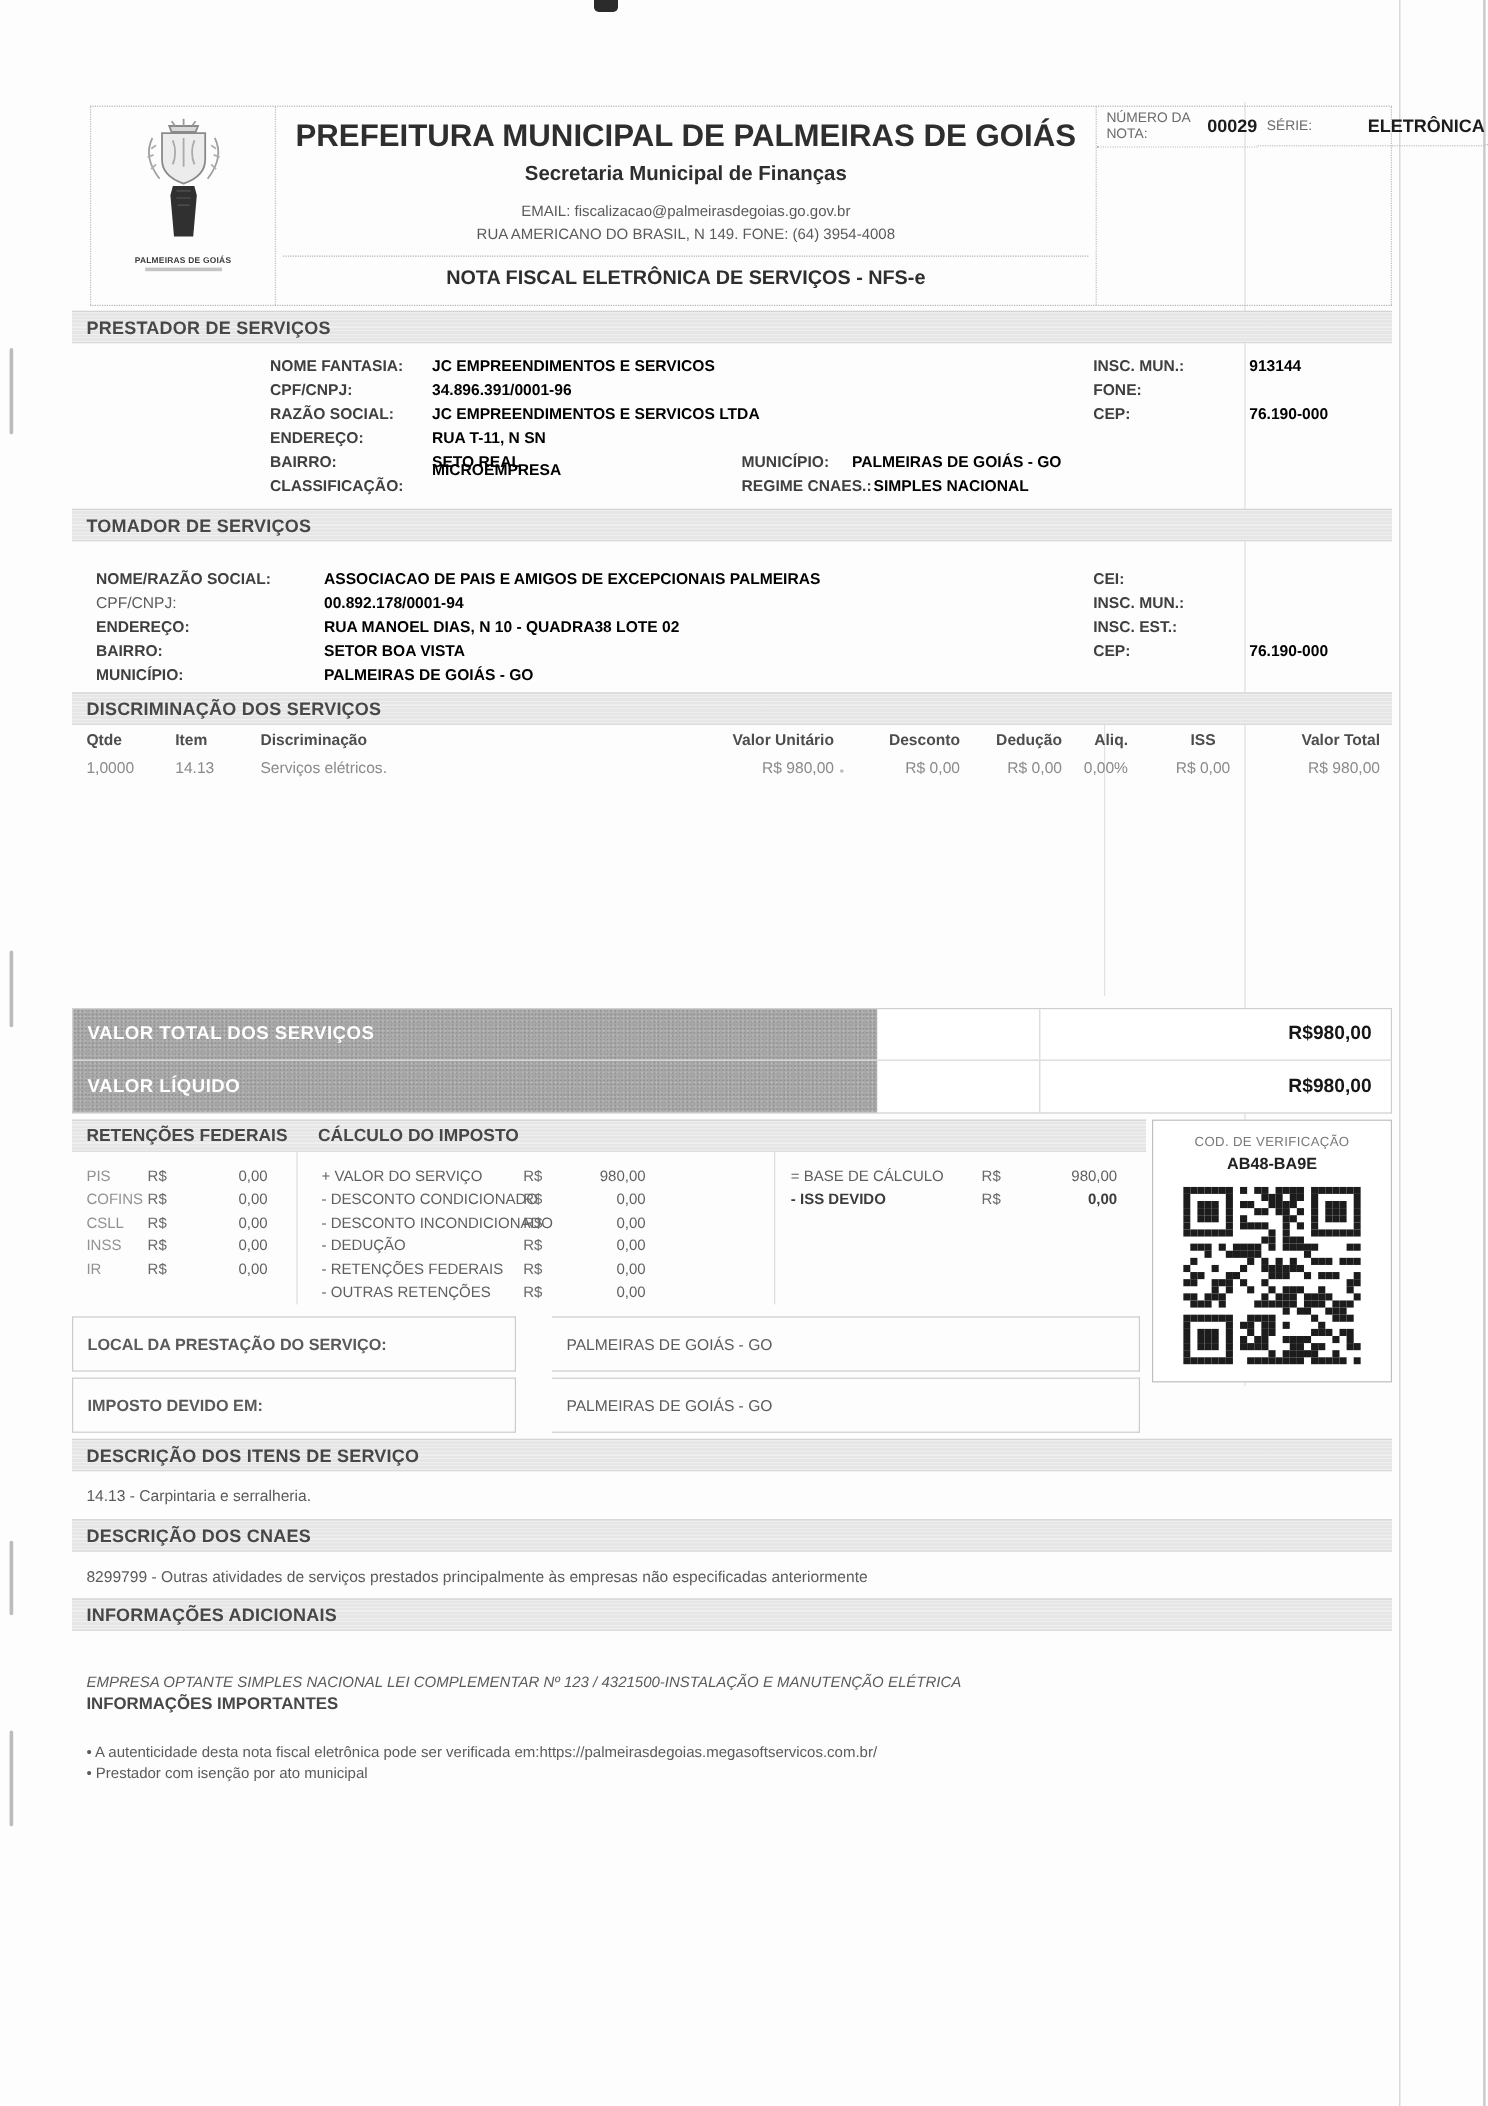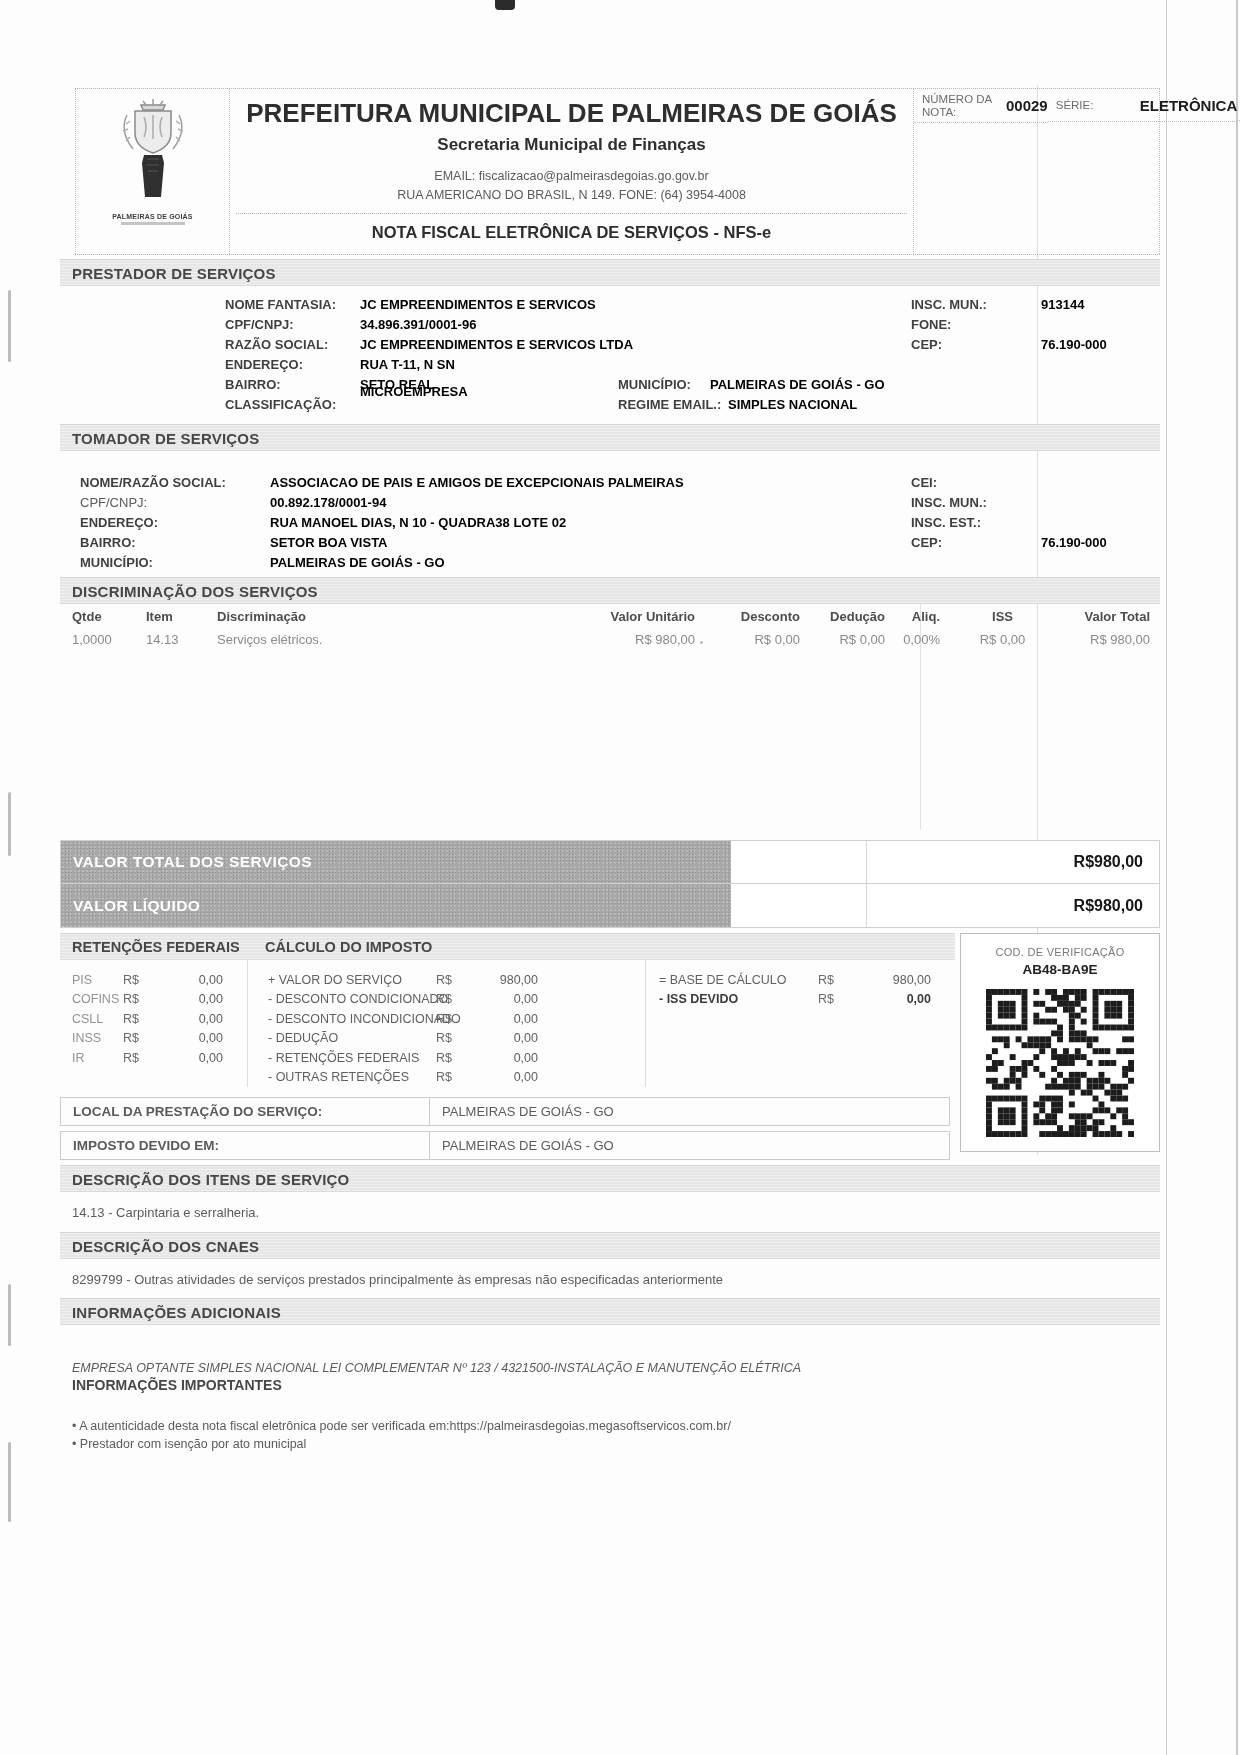--- a/index.html
+++ b/index.html
@@ -99,21 +99,21 @@
   .tax-res .tc{width:34px;color:#6a6a6a;}
   .tax-res .tv{width:79px;text-align:right;color:#5f5f5f;}
   .tax-res .bold{font-weight:bold;color:#3c3c3c;}
 
   .verif{position:absolute;right:0;top:0;width:200px;height:219px;border:1px solid #bfbfbf;background:#fff;text-align:center;}
   .verif-label{margin-top:12px;font-size:11px;color:#787878;letter-spacing:.3px;}
   .verif-code{margin-top:4px;font-size:13.5px;font-weight:bold;color:#222;}
   .qr{width:148px;height:148px;margin:12px auto 0;}
 
   
-  .loc-row{display:flex;width:890px;height:29px;margin-top:5px;}
+  .loc-row{display:flex;width:890px;height:46px;margin-top:5px;gap:30px;}
   .loc-row.first{margin-top:10px;}
   .loc-label{width:370px;border:1px solid #cccccc;display:flex;align-items:center;padding-left:12px;
        font-size:13.5px;font-weight:bold;color:#5a5a5a;background:#fdfdfd;}
   .loc-value{flex:1;border:1px solid #cccccc;border-left:none;display:flex;align-items:center;padding-left:12px;
        font-size:13px;color:#5b5b5b;}
 
   .plain-text{margin-top:12px;padding-left:12px;font-size:13px;line-height:18px;color:#5b5b5b;}
   .adic-text{margin-top:34px;padding-left:12px;font-size:12.5px;line-height:18px;color:#5b5b5b;font-style:italic;}
   .imp-title{padding-left:12px;font-size:14px;font-weight:bold;color:#474747;}
   .imp-bullets{margin-top:24px;padding-left:12px;font-size:12.5px;line-height:18px;color:#5b5b5b;}
@@ -195,21 +195,21 @@
       <span class="val" style="left:300px;top:45px;">JC EMPREENDIMENTOS E SERVICOS LTDA</span>
       <span class="lab" style="left:165px;top:65px;">ENDEREÇO:</span>
       <span class="val" style="left:300px;top:65px;">RUA T-11, N SN</span>
       <span class="lab" style="left:165px;top:85px;">BAIRRO:</span>
       <span class="val" style="left:300px;top:85px;">SETO REAL</span>
       <span class="lab" style="left:165px;top:105px;">CLASSIFICAÇÃO:</span>
       <span class="val" style="left:300px;top:92px;">MICROEMPRESA</span>
 
       <span class="lab" style="left:558px;top:85px;">MUNICÍPIO:</span>
       <span class="val" style="left:650px;top:85px;">PALMEIRAS DE GOIÁS - GO</span>
-      <span class="lab" style="left:558px;top:105px;">REGIME EMAIL.:</span>
+      <span class="lab" style="left:558px;top:105px;">REGIME CNAES.:</span>
       <span class="val" style="left:668px;top:105px;">SIMPLES NACIONAL</span>
 
       <span class="lab" style="left:851px;top:5px;">INSC. MUN.:</span>
       <span class="val" style="left:981px;top:5px;">913144</span>
       <span class="lab" style="left:851px;top:25px;">FONE:</span>
       <span class="val" style="left:981px;top:25px;"></span>
       <span class="lab" style="left:851px;top:45px;">CEP:</span>
       <span class="val" style="left:981px;top:45px;">76.190-000</span>
     </div>
 

